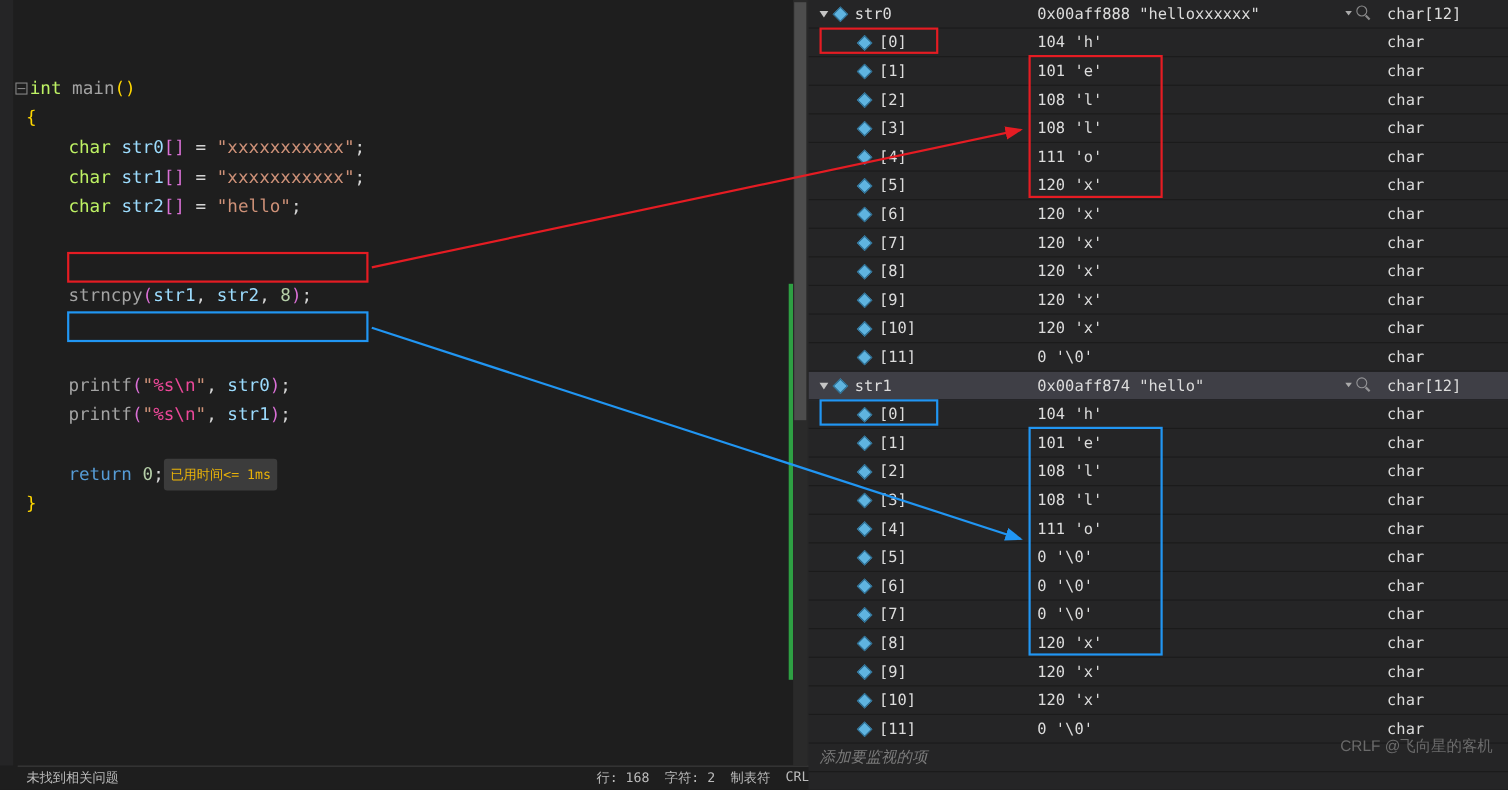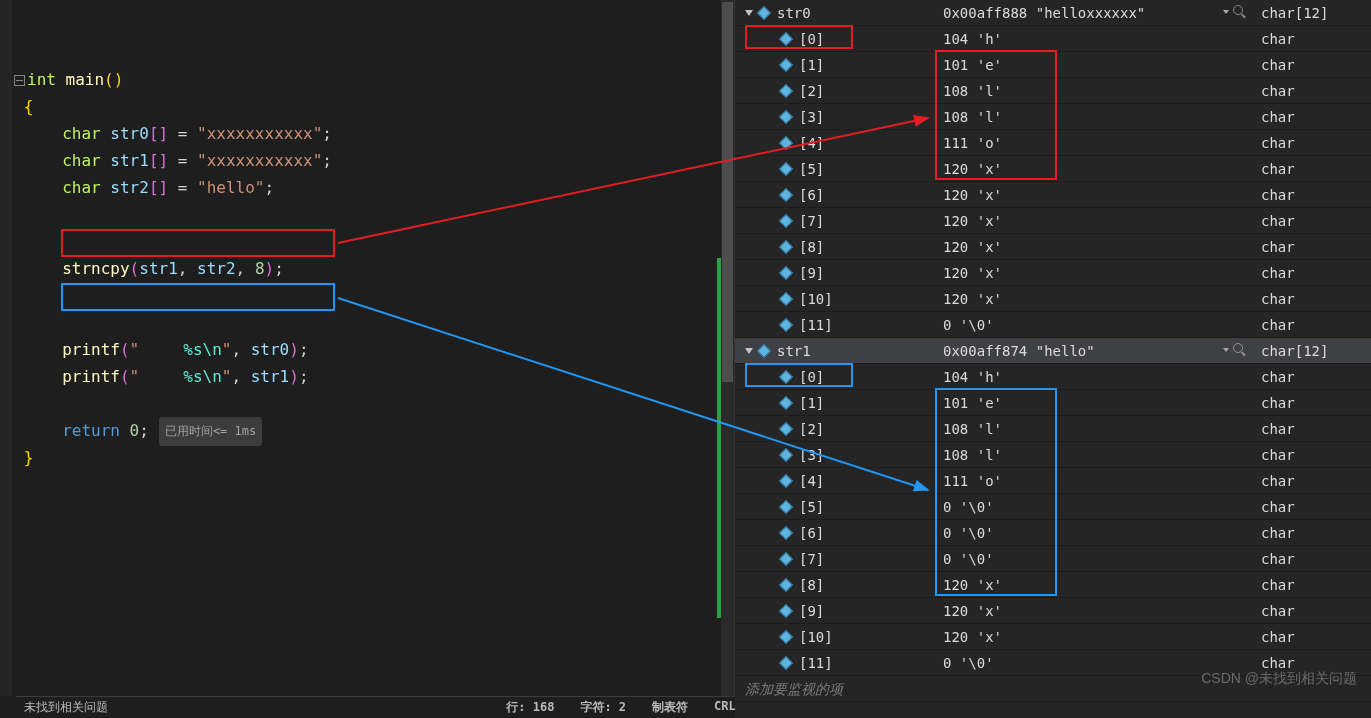--- a/index.html
+++ b/index.html
@@ -31,31 +31,31 @@
 }
 .code-content {
   padding: 12px 0 0 14px;
   line-height: 27px;
   font-size: 16px;
   position: relative;
 }
 .code-line { white-space: pre; height: 27px; position: relative; }
 .kw { color: #569cd6; }
 .type { color: #bef264; }
-.fn { color: #fef9c3; }
+.fn { color: #a3a3a3; }
 .var { color: #9cdcfe; }
 .str { color: #ce9178; }
 .num { color: #b5cea8; }
 .punc { color: #d4d4d4; }
 .op { color: #d4d4d4; }
 .paren1 { color: #ffd700; }
 .paren2 { color: #da70d6; }
 .brace { color: #ffd700; }
 .brack { color: #da70d6; }
-.esc { color: #5eead4; margin-left: 44px; }
+.esc { color: #ec4899; }
 .outline-minus {
   display: inline-block;
   width: 11px;
   height: 11px;
   border: 1px solid #858585;
   margin-right: 2px;
   position: relative;
   vertical-align: middle;
 }
 .outline-minus::after {
@@ -77,43 +77,42 @@
 .exec-row {
   position: absolute;
   left: 0; right: 20px;
   background: #3a3a2a;
   height: 27px;
   z-index: -1;
 }
 .exec-time {
   display: inline-block;
   background: #3c3c3c;
-  color: #a3a3a3;
+  color: #eab308;
   font-size: 12px;
   padding: 1px 6px;
   border-radius: 3px;
-  margin-left: 10px;
   vertical-align: middle;
 }
 .status-bar {
   position: absolute;
   bottom: 0;
   left: 16px;
   width: 735px;
   height: 22px;
   background: #1e1e1e;
   border-top: 1px solid #3c3c3c;
   color: #bbb;
   font-size: 12px;
   display: flex;
   align-items: center;
   padding: 0 8px;
   gap: 16px;
 }
-.status-right { margin-left: auto; display: flex; gap: 26px; font-weight: bold; }
+.status-right { margin-left: auto; display: flex; gap: 14px; }
 .green-bar {
   position: absolute;
   right: 13px;
   top: 258px;
   width: 4px;
   height: 360px;
   background: #2ea043;
 }
 .scroll-v {
   position: absolute;
@@ -529,13 +528,13 @@
       <path d="M0,0 L8,3 L0,6 Z" fill="#e51c23"></path>
     </marker>
     <marker id="ar-blue" markerWidth="10" markerHeight="10" refX="7" refY="3" orient="auto">
       <path d="M0,0 L8,3 L0,6 Z" fill="#2196f3"></path>
     </marker>
   </defs>
   <line x1="338" y1="243" x2="928" y2="118" stroke="#e51c23" stroke-width="2" marker-end="url(#ar-red)"></line>
   <line x1="338" y1="298" x2="928" y2="490" stroke="#2196f3" stroke-width="2" marker-end="url(#ar-blue)"></line>
 </svg>
 
-<div class="watermark">CSDN @未找到相关问题</div>
+<div class="watermark">CRLF @飞向星的客机</div>
 
 </body></html>

